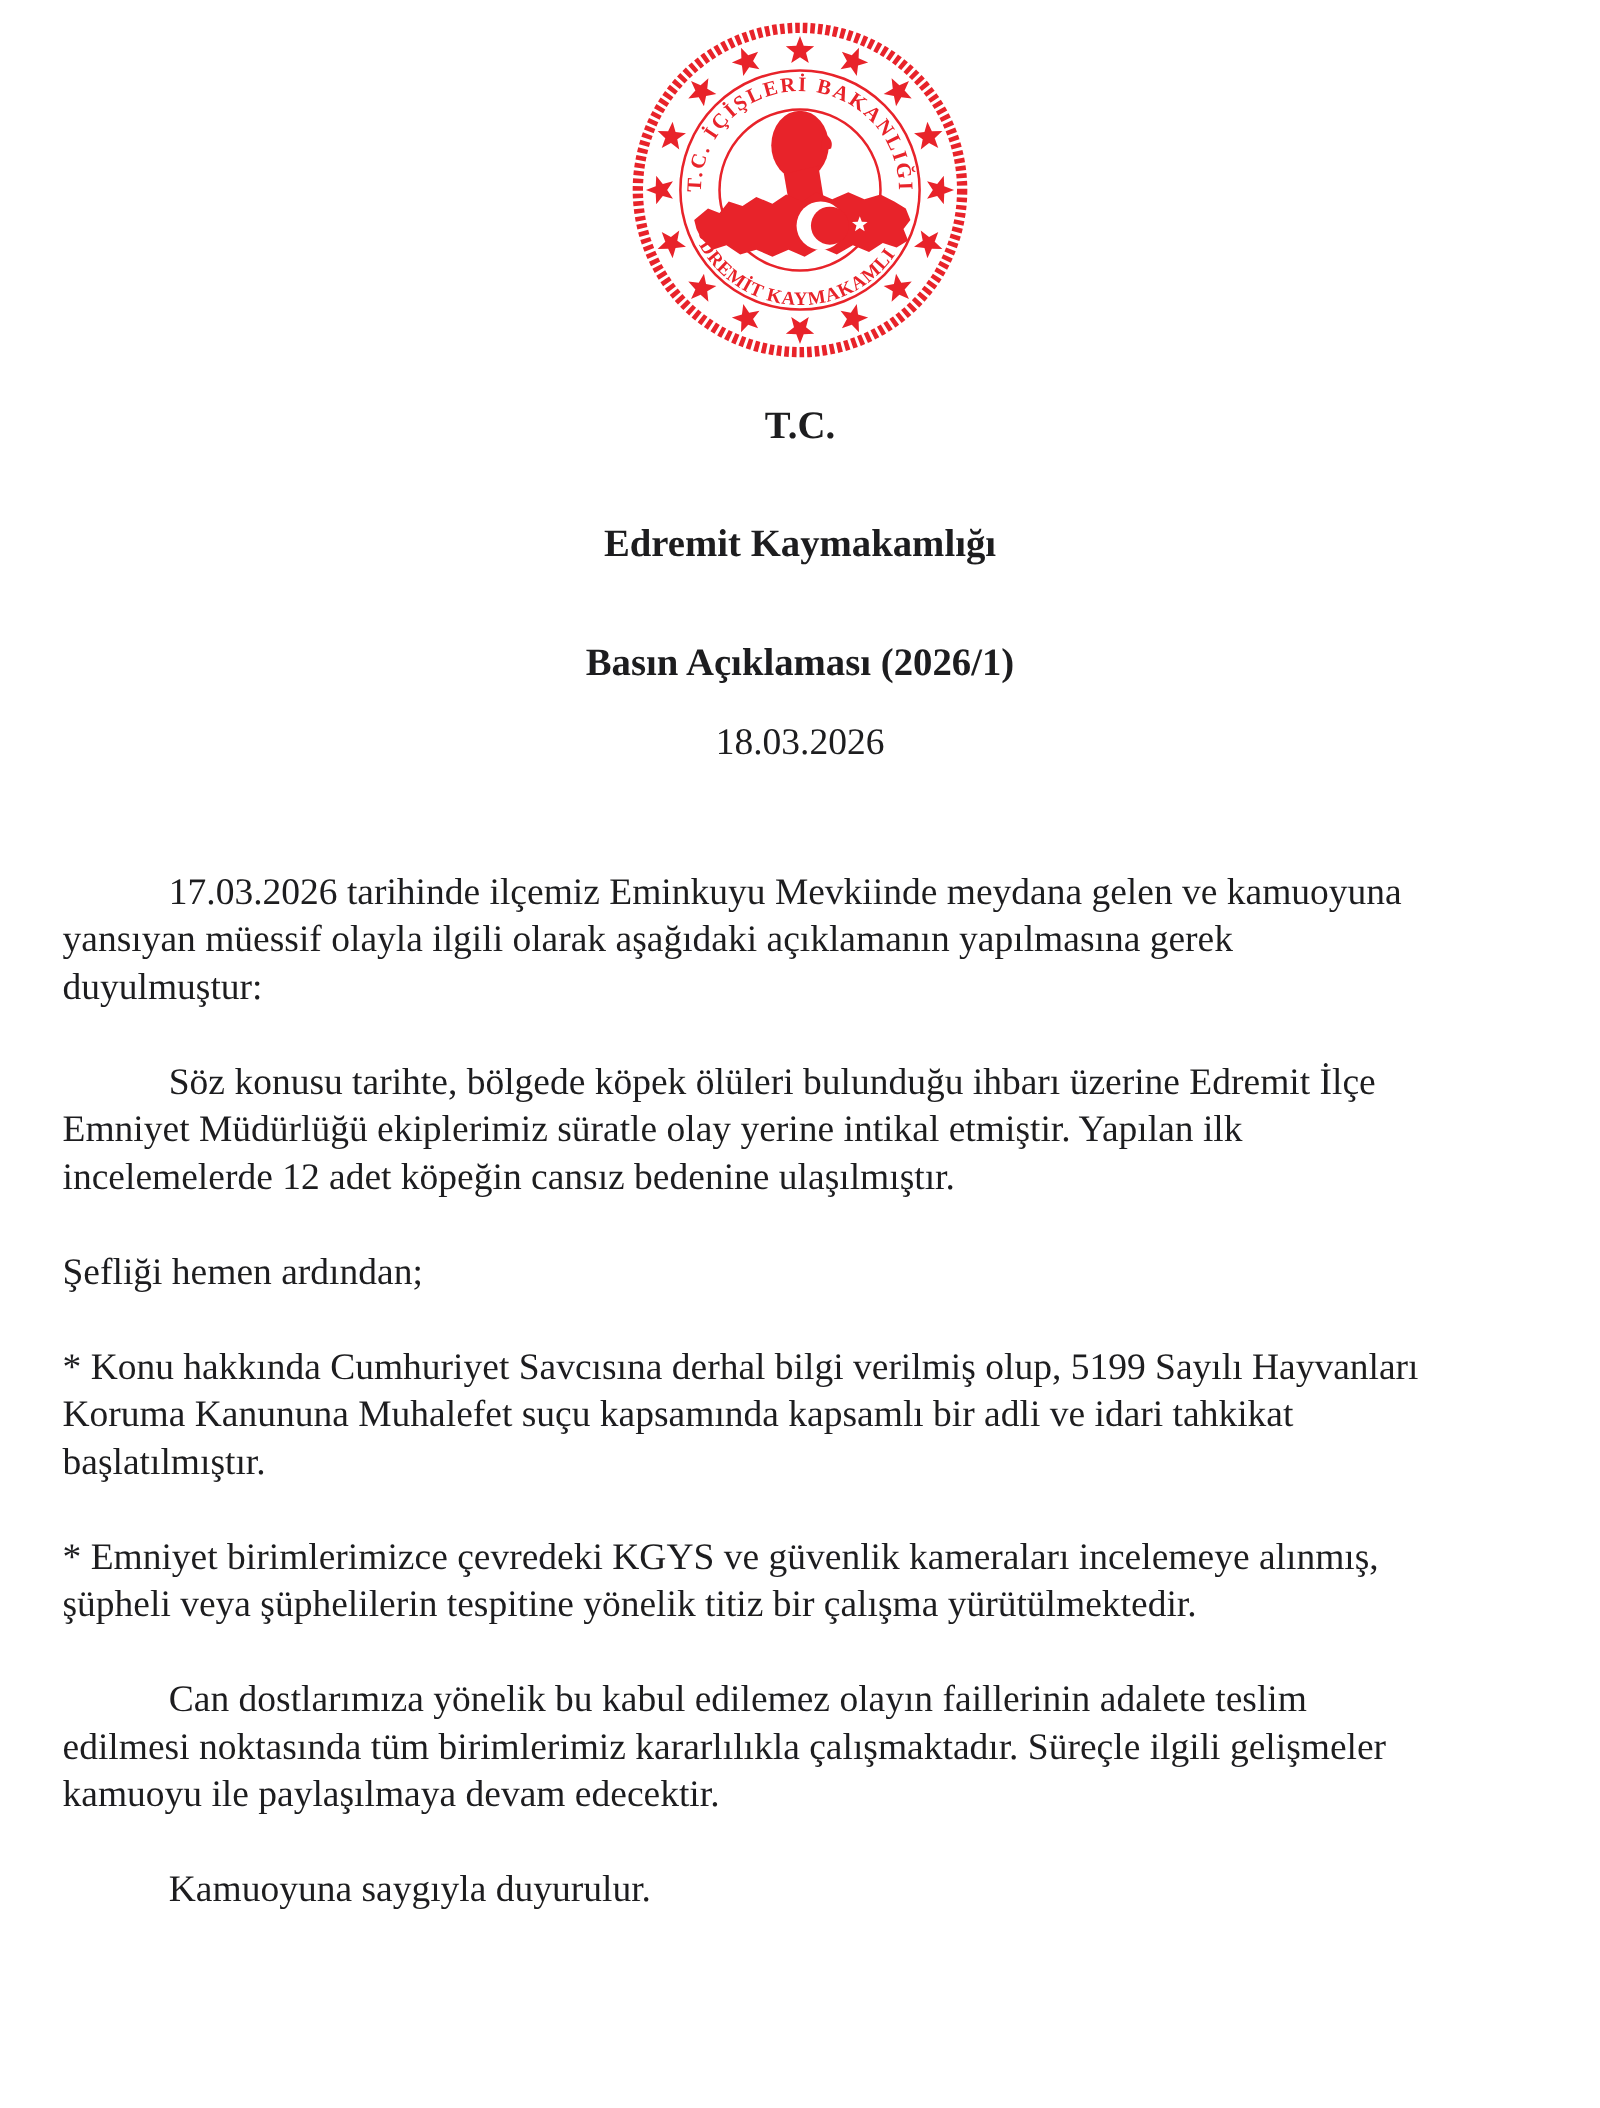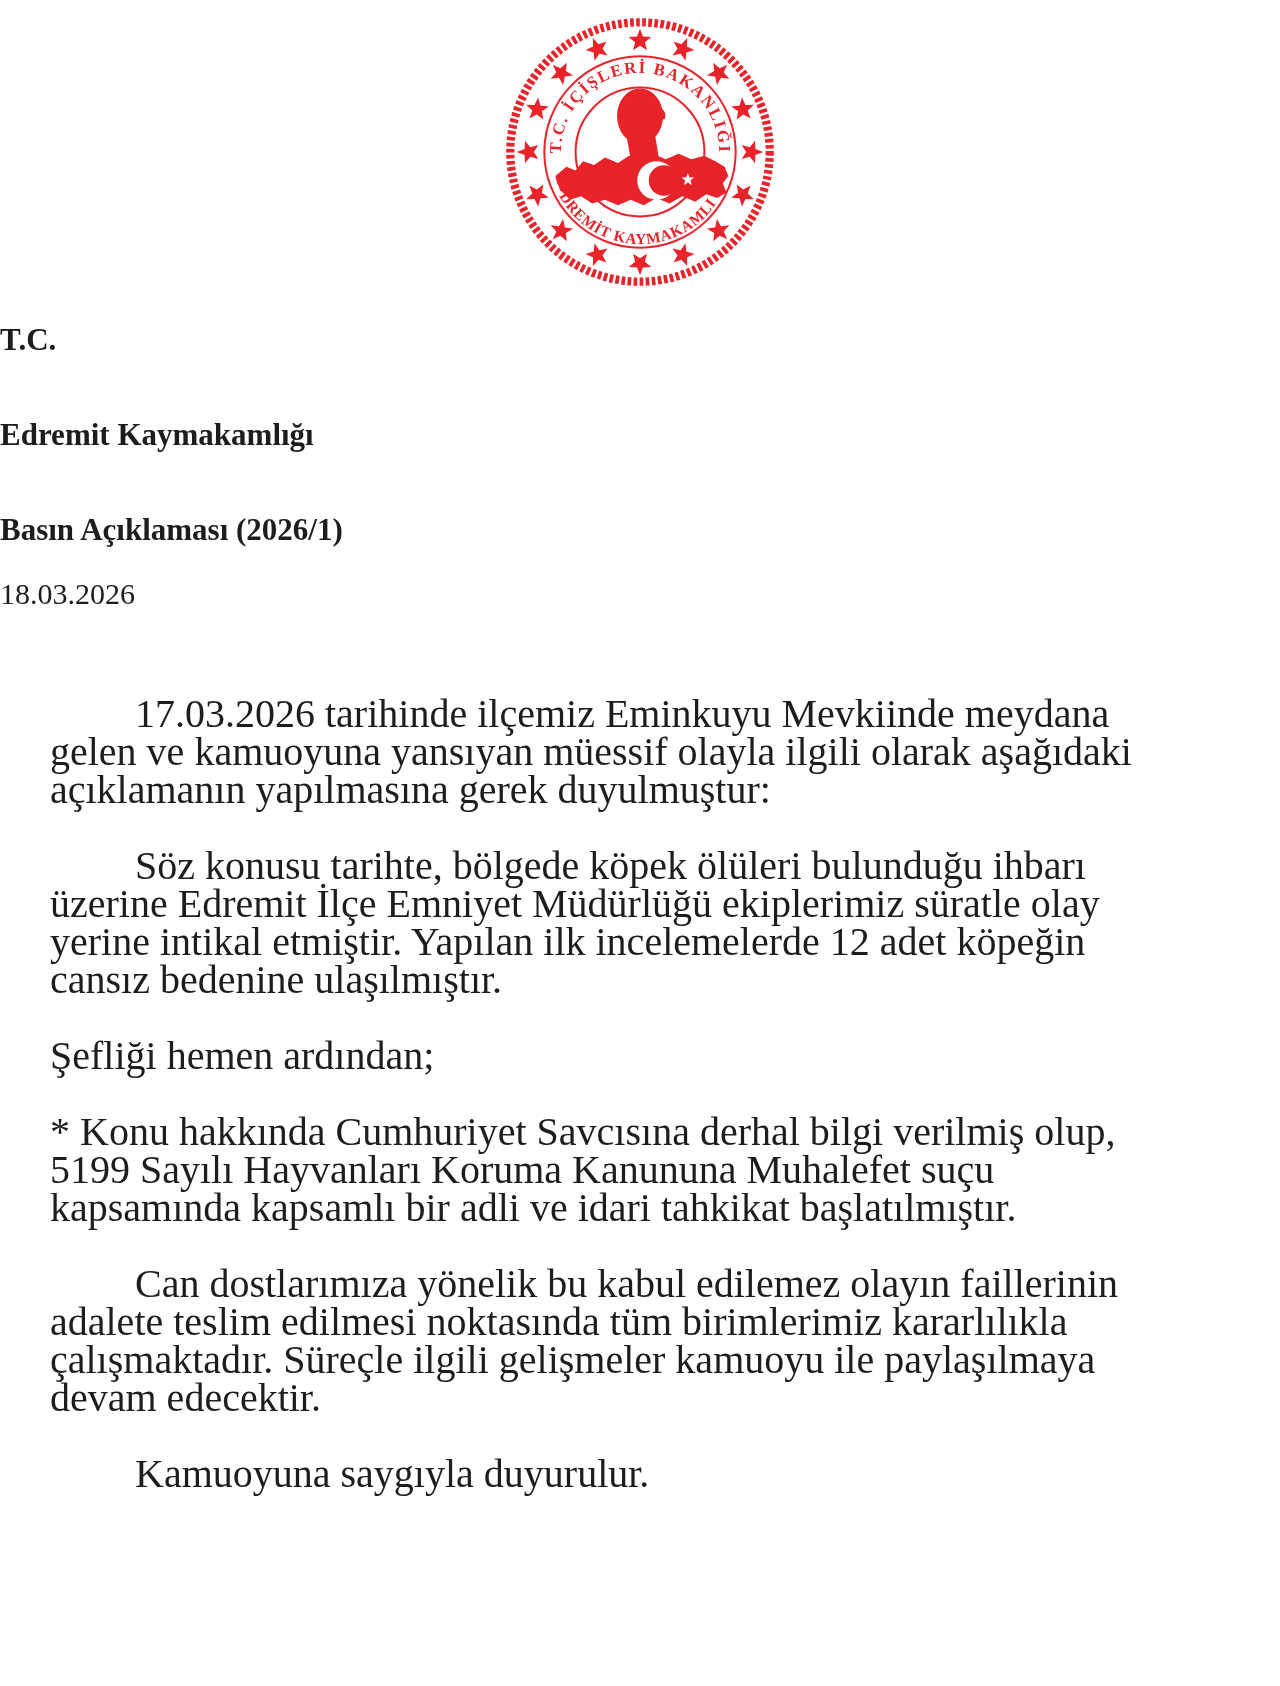--- a/index.html
+++ b/index.html
@@ -2,28 +2,28 @@
 <html lang="tr"><head>
 <meta charset="utf-8">
 <style>
   html,body{margin:0;padding:0;}
   body{
     width:1280px;height:1686px;overflow:hidden;background:#ffffff;
     font-family:"Liberation Serif","DejaVu Serif",serif;color:#1d1d1f;
   }
   .page{width:1280px;height:1686px;position:relative;}
   .seal{display:block;margin:14px auto 0 auto;width:276px;height:276px;}
-  .headings{}
+  .headings{text-align:center;}
   .title{font-weight:bold;font-size:31px;line-height:1;margin:0;}
   .title-tc{margin-top:34px;}
   .title-gap{margin-top:64px;}
   .date-line{font-weight:normal;font-size:30px;line-height:1;margin-top:34px;}
   .body-text{padding:10px 130px 0 50px;margin-top:38px;}
   .body-text p{
-    font-size:40px;line-height:38px;margin:38px 0 0 0;
+    font-size:30px;line-height:38px;margin:38px 0 0 0;
     white-space:pre-wrap;text-align:left;
   }
   .body-text p.indent{text-indent:85px;}
 </style>
 </head>
 <body>
 
 <div class="page">
 
   <svg class="seal" viewBox="0 0 300 300" xmlns="http://www.w3.org/2000/svg">
@@ -89,17 +89,18 @@
     <div class="title title-gap">Edremit Kaymakamlığı</div>
     <div class="title title-gap">Basın Açıklaması (2026/1)</div>
     <div class="date-line">18.03.2026</div>
   </div>
 
   <div class="body-text">
     <p class="indent">17.03.2026 tarihinde ilçemiz Eminkuyu Mevkiinde meydana gelen ve kamuoyuna yansıyan müessif olayla ilgili olarak aşağıdaki açıklamanın yapılmasına gerek duyulmuştur:</p>
     <p class="indent">Söz konusu tarihte, bölgede köpek ölüleri bulunduğu ihbarı üzerine Edremit İlçe Emniyet Müdürlüğü ekiplerimiz süratle olay yerine intikal etmiştir. Yapılan ilk incelemelerde 12 adet köpeğin cansız bedenine ulaşılmıştır.</p>
     <p>Şefliği hemen ardından;</p>
     <p>* Konu hakkında Cumhuriyet Savcısına derhal bilgi verilmiş olup, 5199 Sayılı Hayvanları Koruma Kanununa Muhalefet suçu kapsamında kapsamlı bir adli ve idari tahkikat başlatılmıştır.</p>
+    <p>* Emniyet birimlerimizce çevredeki KGYS ve güvenlik kameraları incelemeye alınmış, şüpheli veya şüphelilerin tespitine yönelik titiz bir çalışma yürütülmektedir.</p>
     <p class="indent">Can dostlarımıza yönelik bu kabul edilemez olayın faillerinin adalete teslim edilmesi noktasında tüm birimlerimiz kararlılıkla çalışmaktadır. Süreçle ilgili gelişmeler kamuoyu ile paylaşılmaya devam edecektir.</p>
     <p class="indent">Kamuoyuna saygıyla duyurulur.</p>
   </div>
 
 </div>
 
 </body></html>

